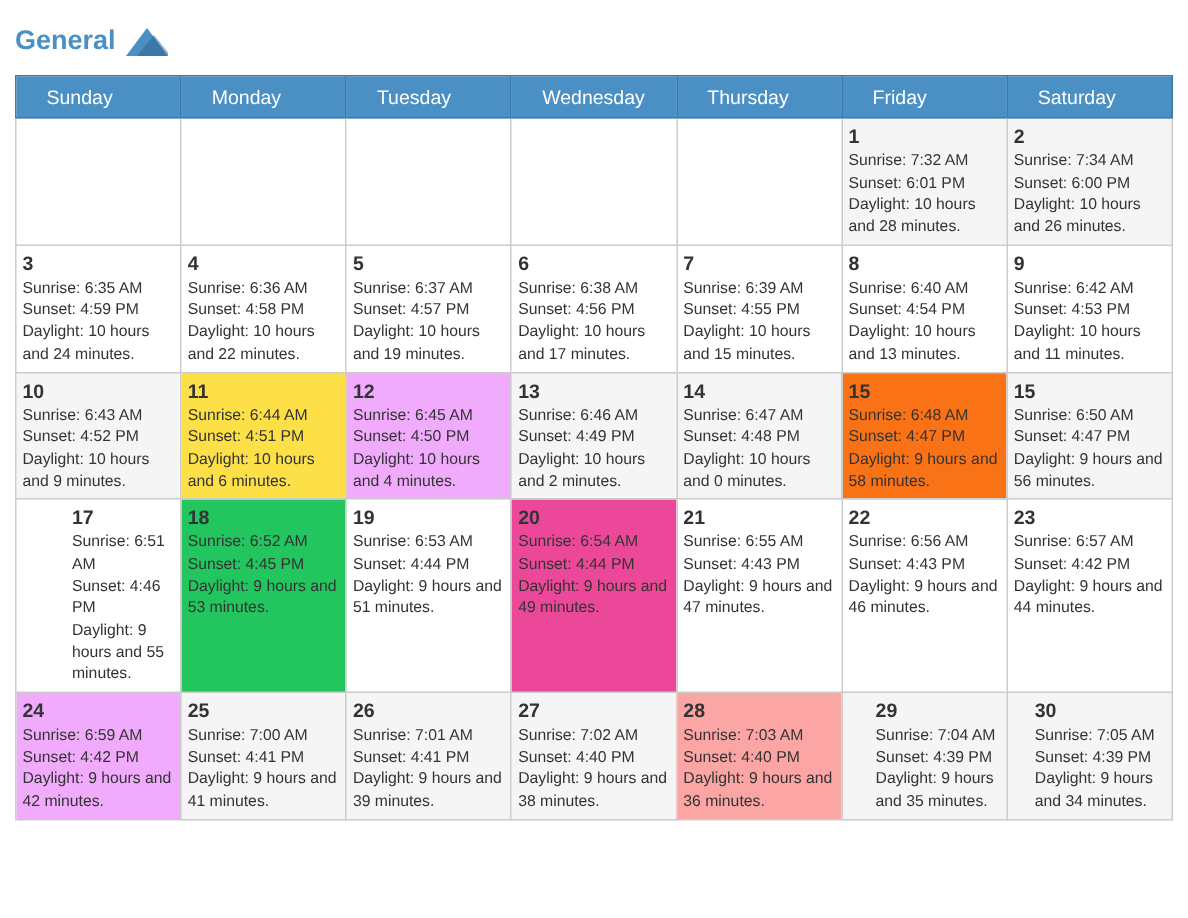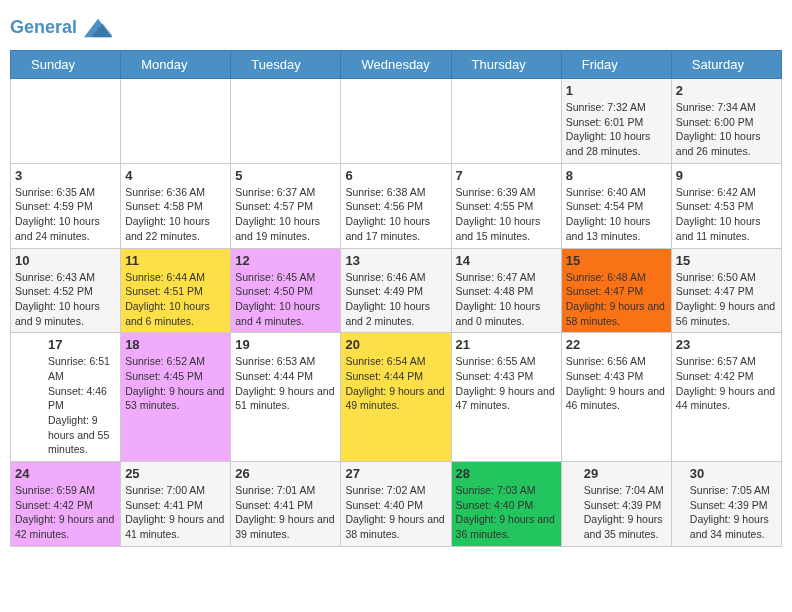--- a/index.html
+++ b/index.html
@@ -199,29 +199,29 @@
         <td style="background: rgb(245, 245, 245);">
           <span class="day-number">15</span>
           <div class="day-info">Sunrise: 6:50 AM<br>Sunset: 4:47 PM<br>Daylight: 9 hours and 56 minutes.</div>
         </td>
       </tr>
       <tr>
         <td style="background: rgb(255, 255, 255); padding-left: 37px;">
           <span class="day-number">17</span>
           <div class="day-info">Sunrise: 6:51 AM<br>Sunset: 4:46 PM<br>Daylight: 9 hours and 55 minutes.</div>
         </td>
-        <td style="background: #f0abfc;">
+        <td style="background: #22c55e;">
           <span class="day-number">18</span>
           <div class="day-info">Sunrise: 6:52 AM<br>Sunset: 4:45 PM<br>Daylight: 9 hours and 53 minutes.</div>
         </td>
         <td style="background: rgb(255, 255, 255);">
           <span class="day-number">19</span>
           <div class="day-info">Sunrise: 6:53 AM<br>Sunset: 4:44 PM<br>Daylight: 9 hours and 51 minutes.</div>
         </td>
-        <td style="background: #fde047;">
+        <td style="background: #ec4899;">
           <span class="day-number">20</span>
           <div class="day-info">Sunrise: 6:54 AM<br>Sunset: 4:44 PM<br>Daylight: 9 hours and 49 minutes.</div>
         </td>
         <td style="background: rgb(255, 255, 255);">
           <span class="day-number">21</span>
           <div class="day-info">Sunrise: 6:55 AM<br>Sunset: 4:43 PM<br>Daylight: 9 hours and 47 minutes.</div>
         </td>
         <td style="background: rgb(255, 255, 255);">
           <span class="day-number">22</span>
           <div class="day-info">Sunrise: 6:56 AM<br>Sunset: 4:43 PM<br>Daylight: 9 hours and 46 minutes.</div>
@@ -241,21 +241,21 @@
           <div class="day-info">Sunrise: 7:00 AM<br>Sunset: 4:41 PM<br>Daylight: 9 hours and 41 minutes.</div>
         </td>
         <td style="background: rgb(245, 245, 245);">
           <span class="day-number">26</span>
           <div class="day-info">Sunrise: 7:01 AM<br>Sunset: 4:41 PM<br>Daylight: 9 hours and 39 minutes.</div>
         </td>
         <td style="background: rgb(245, 245, 245);">
           <span class="day-number">27</span>
           <div class="day-info">Sunrise: 7:02 AM<br>Sunset: 4:40 PM<br>Daylight: 9 hours and 38 minutes.</div>
         </td>
-        <td style="background: #22c55e;">
+        <td style="background: #fca5a5;">
           <span class="day-number">28</span>
           <div class="day-info">Sunrise: 7:03 AM<br>Sunset: 4:40 PM<br>Daylight: 9 hours and 36 minutes.</div>
         </td>
         <td style="background: rgb(245, 245, 245); padding-left: 22px;">
           <span class="day-number">29</span>
           <div class="day-info">Sunrise: 7:04 AM<br>Sunset: 4:39 PM<br>Daylight: 9 hours and 35 minutes.</div>
         </td>
         <td style="background: rgb(245, 245, 245); padding-left: 18px;">
           <span class="day-number">30</span>
           <div class="day-info">Sunrise: 7:05 AM<br>Sunset: 4:39 PM<br>Daylight: 9 hours and 34 minutes.</div>

